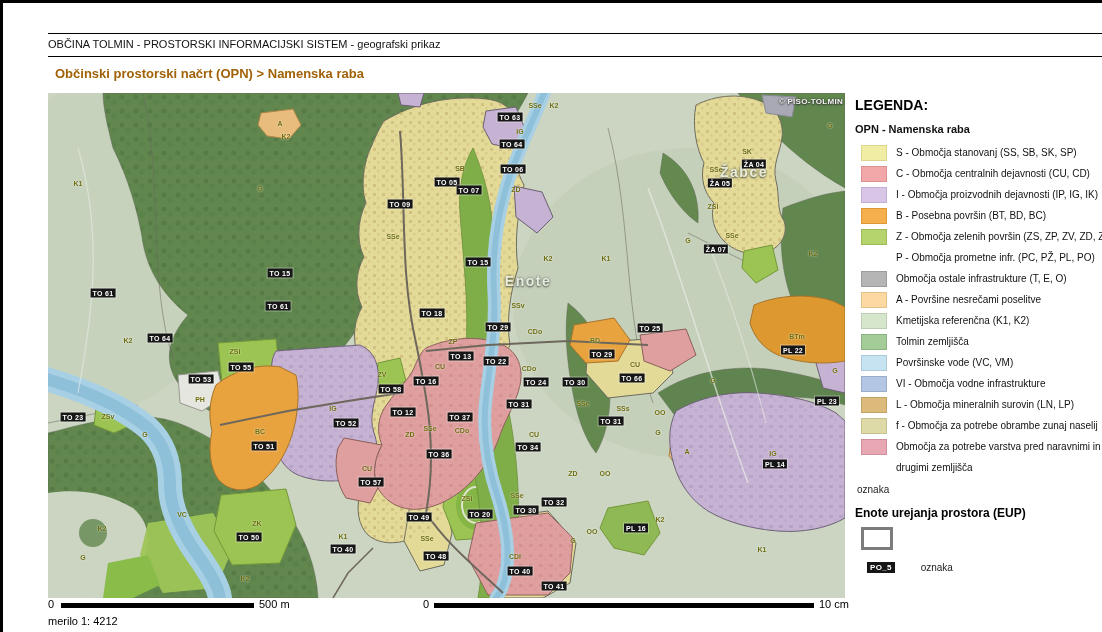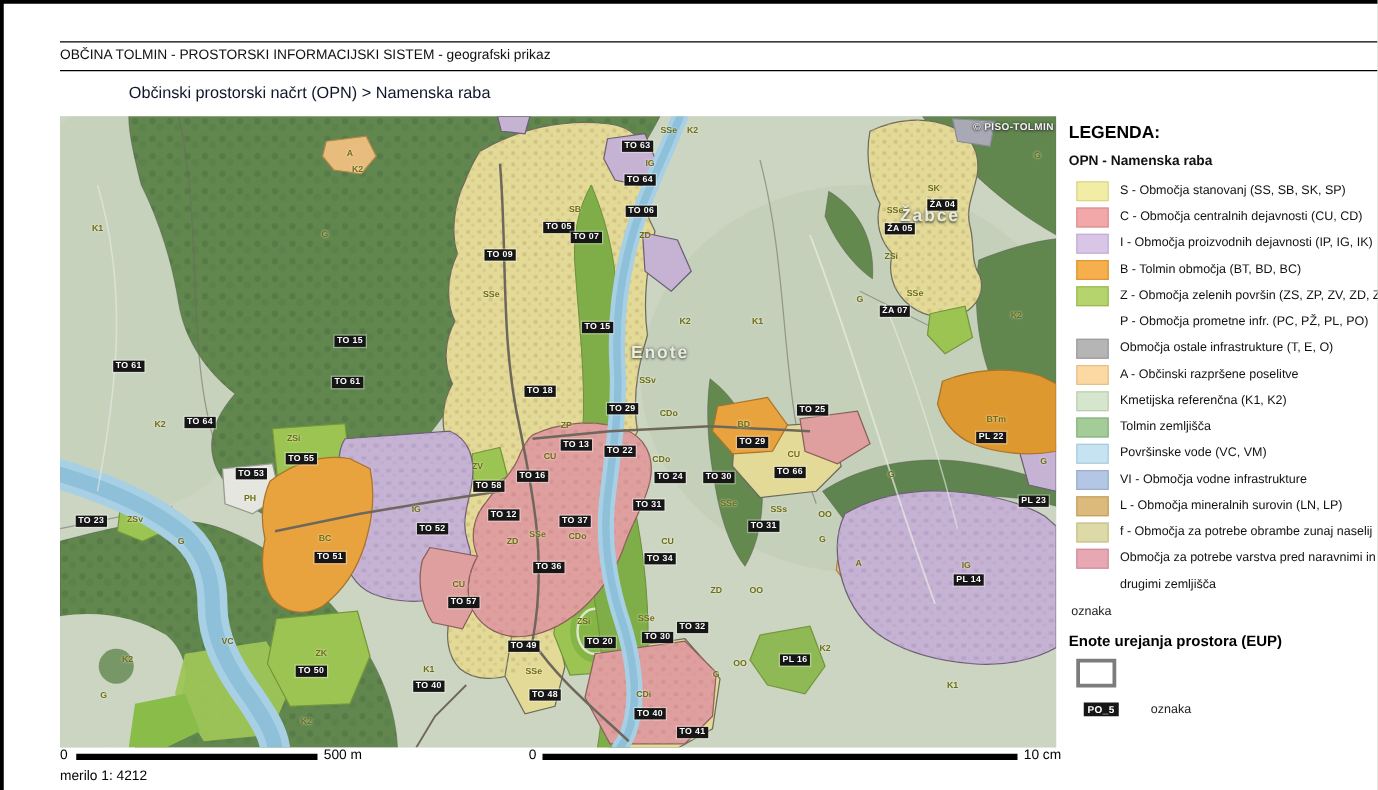--- a/index.html
+++ b/index.html
@@ -9,21 +9,21 @@
     border-top:3px solid #000;border-left:3px solid #000;box-sizing:border-box;
     overflow:hidden;
   }
   
   .header-band{
     position:absolute;left:45px;right:0;top:30px;height:22px;
     border-top:1px solid #000;border-bottom:1px solid #000;
     font-size:11px;line-height:21px;color:#111;
   }
   .page-title{
-    position:absolute;left:52px;top:63px;font-size:13px;font-weight:normal;color:#0f172a;margin-left:48px;
+    position:absolute;left:52px;top:63px;font-size:13px;font-weight:bold;color:#a16207;
   }
   
   .map{
     position:absolute;left:45px;top:90px;width:797px;height:505px;overflow:hidden;
     background:#cbd5c1;
   }
   .map svg{position:absolute;left:0;top:0;}
   .map-labels{position:absolute;left:0;top:0;width:100%;height:100%;}
   .mlabel{position:absolute;transform:translate(-50%,-50%);white-space:nowrap;}
   .mlabel.b{
@@ -337,37 +337,37 @@
       <div class="legend-row">
         <span class="swatch" style="background: rgb(242, 168, 168); border-color: rgb(221, 144, 144);"></span>
         <span class="legend-label">C - Območja centralnih dejavnosti (CU, CD)</span>
       </div>
       <div class="legend-row">
         <span class="swatch" style="background: rgb(217, 198, 230); border-color: rgb(194, 174, 217);"></span>
         <span class="legend-label">I - Območja proizvodnih dejavnosti (IP, IG, IK)</span>
       </div>
       <div class="legend-row">
         <span class="swatch" style="background: rgb(245, 176, 77); border-color: rgb(221, 151, 51);"></span>
-        <span class="legend-label">B - Tolmin območja (BT, BD, BC)</span>
+        <span class="legend-label">B - Posebna površin (BT, BD, BC)</span>
       </div>
       <div class="legend-row">
         <span class="swatch" style="background: rgb(181, 212, 110); border-color: rgb(156, 187, 85);"></span>
         <span class="legend-label">Z - Območja zelenih površin (ZS, ZP, ZV, ZD, ZK)</span>
       </div>
       <div class="legend-row">
         <span class="swatch" style="background: rgb(255, 255, 255); border-color: rgb(255, 255, 255);"></span>
         <span class="legend-label">P - Območja prometne infr. (PC, PŽ, PL, PO)</span>
       </div>
       <div class="legend-row">
         <span class="swatch" style="background: rgb(181, 181, 181); border-color: rgb(157, 157, 157);"></span>
         <span class="legend-label">Območja ostale infrastrukture (T, E, O)</span>
       </div>
       <div class="legend-row">
         <span class="swatch" style="background: rgb(252, 217, 163); border-color: rgb(228, 193, 137);"></span>
-        <span class="legend-label">A - Občinski razpršene poselitve</span>
+        <span class="legend-label">A - Površine nesrečami poselitve</span>
       </div>
       <div class="legend-row">
         <span class="swatch" style="background: rgb(214, 230, 204); border-color: rgb(190, 205, 180);"></span>
         <span class="legend-label">Kmetijska referenčna (K1, K2)</span>
       </div>
       <div class="legend-row">
         <span class="swatch" style="background: rgb(163, 204, 153); border-color: rgb(139, 179, 129);"></span>
         <span class="legend-label">Tolmin zemljišča</span>
       </div>
       <div class="legend-row">

